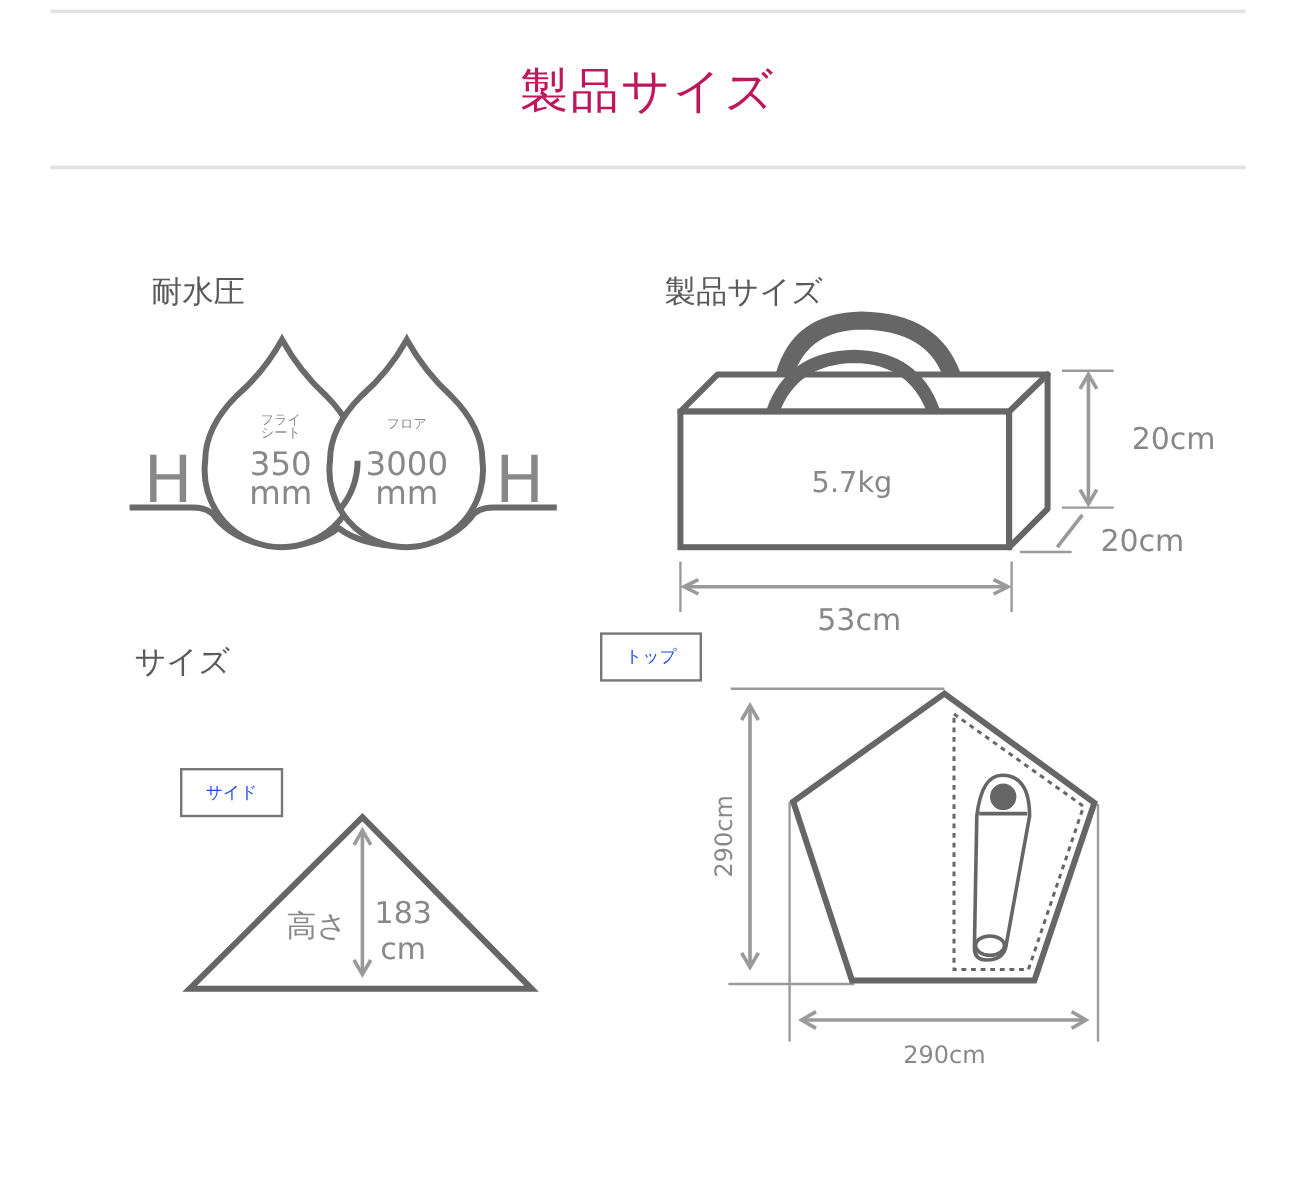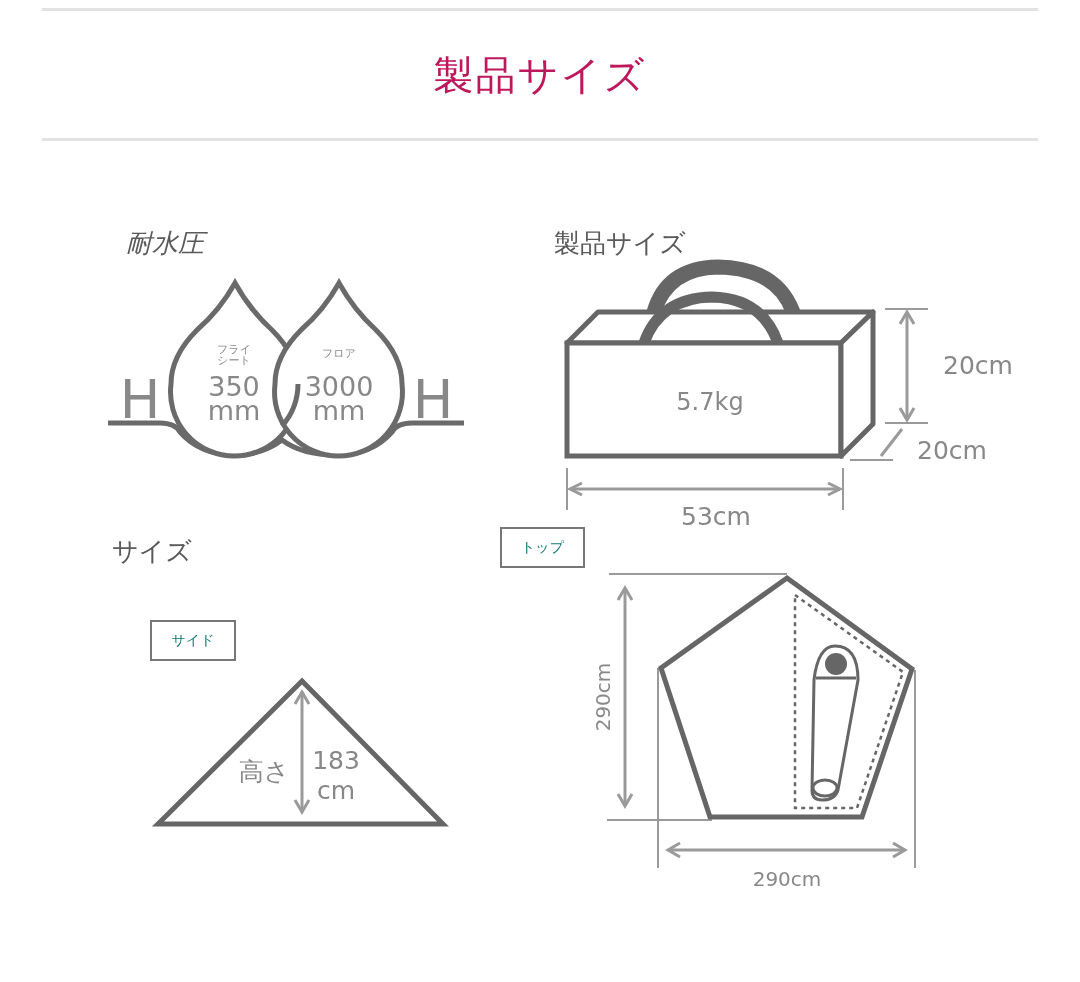--- a/index.html
+++ b/index.html
@@ -2,37 +2,37 @@
 <html><head>
   <meta charset="utf-8">
   <style>
     html, body { margin: 0; padding: 0; background: #ffffff; }
     body { width: 1080px; height: 982px; position: relative; overflow: hidden;
            font-family: "DejaVu Sans", "Liberation Sans", sans-serif; color: #555; }
     .rule { position: absolute; left: 42px; width: 996px; height: 3px; background: #e2e2e2; }
     .page-title { position: absolute; left: 0; width: 1080px; top: 48px; text-align: center;
                   font-size: 40px; color: #be185d; letter-spacing: 2px; font-weight: 300; }
     .section-label { position: absolute; font-size: 26px; color: #5a5a5a; }
-    .tag-box { position: absolute; border: 2px solid #777; font-size: 14px; color: #0f766e;
+    .tag-box { position: absolute; border: 2px solid #777; font-size: 14px; color: #1d4ed8;
                display: flex; align-items: center; justify-content: center; background: #fff; }
     svg { position: absolute; left: 0; top: 0; overflow: visible; }
     svg text { font-family: "DejaVu Sans", "Liberation Sans", sans-serif; fill: #888; }
   </style>
 </head>
 <body>
 
 <div class="rule" style="top:8px;"></div>
 <div class="page-title">製品サイズ</div>
 <div class="rule" style="top:138px;"></div>
 
-<div class="section-label" style="left:126px; top:226px;font-style:italic;">耐水圧</div>
+<div class="section-label" style="left:126px; top:226px;">耐水圧</div>
 <div class="section-label" style="left:554px; top:226px;">製品サイズ</div>
 <div class="section-label" style="left:112px; top:534px;">サイズ</div>
 
-<div class="tag-box" style="left:150px; top:620px; width:82px; height:37px;">サイド</div>
+<div class="tag-box" style="left:150px; top:640px; width:82px; height:37px;">サイド</div>
 <div class="tag-box" style="left:500px; top:527px; width:81px; height:37px;">トップ</div>
 
 <svg width="1080" height="982">
 
   <g>
 
     <path d="M108 423 L160 423 Q175 423 180 432 Q200 455 236 455 Q262 455 282 440 Q302 455 336 455 Q372 455 392 432 Q397 423 412 423 L464 423" fill="none" stroke="#6a6a6a" stroke-width="5"></path>
 
     <path d="M235 283 Q250 310 272 330 Q298 356 298 384 A64 64 0 1 1 171 384 Q171 356 197 330 Q220 310 235 283 Z" fill="#fff" stroke="#6a6a6a" stroke-width="5"></path>
 

